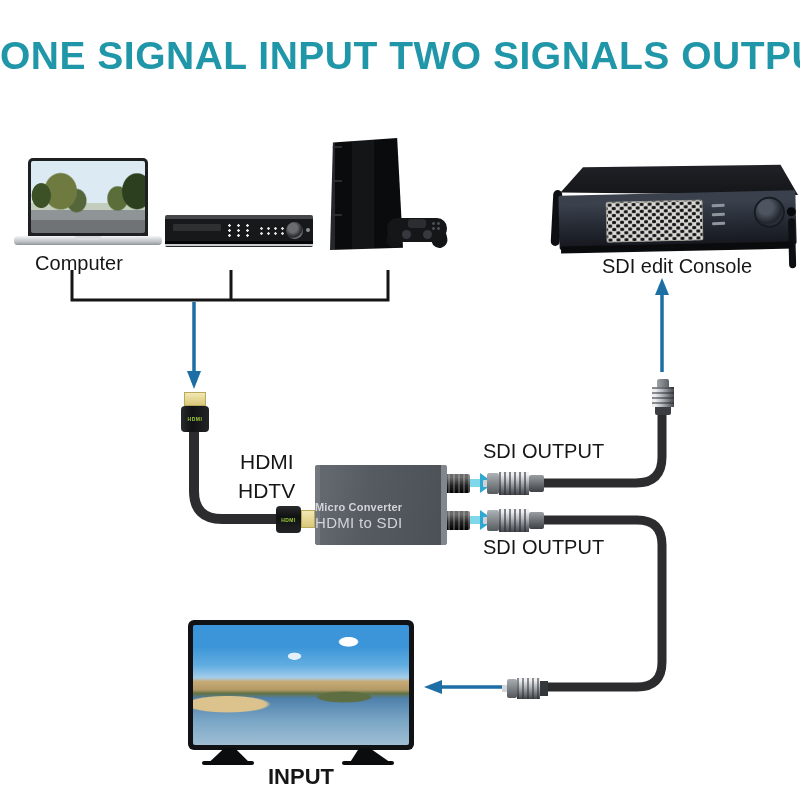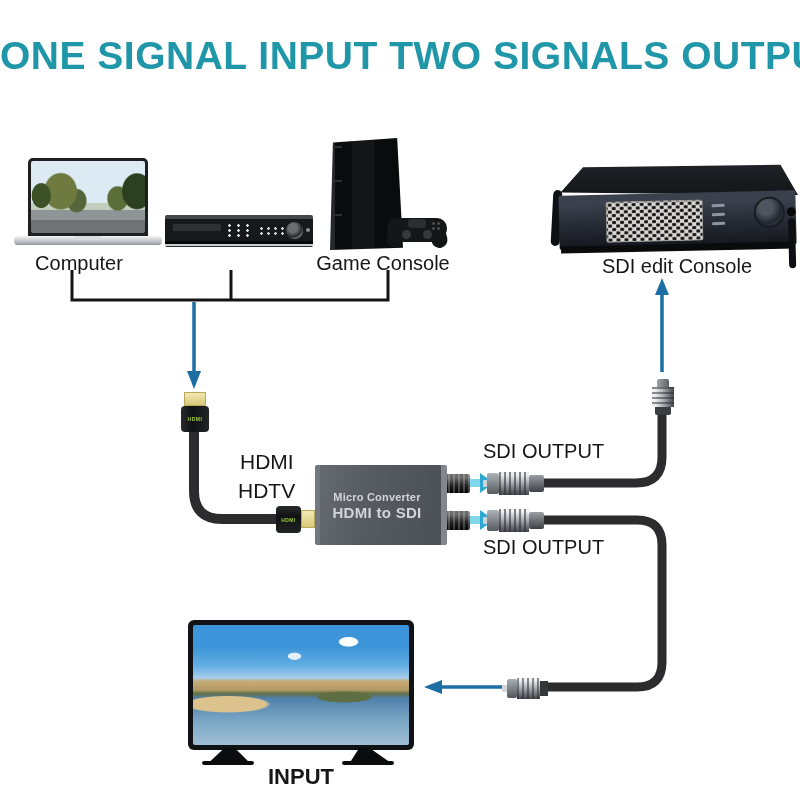--- a/index.html
+++ b/index.html
@@ -84,23 +84,23 @@
   .sys-dot{position:absolute;left:228px;top:17px;width:9px;height:9px;border-radius:50%;background:#08090b;}
   .sys-handleL{position:absolute;left:4px;top:26px;width:9px;height:56px;border-radius:5px;background:#0d0f12;transform:rotate(3deg);}
   .sys-handleR{position:absolute;right:1px;top:28px;width:7px;height:50px;border-radius:4px;background:#0d0f12;}
   .sys-base{position:absolute;left:13px;top:80px;width:232px;height:7px;background:#0a0b0d;transform:rotate(-1.2deg);}
 
   
   .conv{left:315px;top:465px;width:132px;height:80px;border-radius:3px;
         background:linear-gradient(100deg,#63676e 0 10%,#565a61 40%,#4b4f56 100%);}
   .conv:before{content:"";position:absolute;left:0;top:0;width:5px;height:100%;background:#73777e;border-radius:3px 0 0 3px;}
   .conv:after{content:"";position:absolute;right:0;top:0;width:6px;height:100%;background:#82868d;border-radius:0 3px 3px 0;}
-  .conv-txt{position:absolute;left:0;top:26px;width:124px;text-align:center;color:#d2d4d8;line-height:1.15;}
+  .conv-txt{position:absolute;left:0;top:36px;width:124px;text-align:left;color:#d2d4d8;line-height:1.15;}
   .conv-l1{font-size:11px;font-weight:bold;letter-spacing:.2px;}
-  .conv-l2{font-size:15px;font-weight:bold;letter-spacing:.3px;}
+  .conv-l2{font-size:15px;font-weight:normal;letter-spacing:.3px;}
   .bnc-jack{position:absolute;left:128px;width:27px;height:19px;border-radius:2px;
         background:linear-gradient(180deg,#6a6a6a 0 18%,#222 60%,#000 100%);}
   .bnc-jack:before{content:"";position:absolute;inset:0;
         background:repeating-linear-gradient(90deg, rgba(255,255,255,.22) 0 2px, rgba(0,0,0,0) 2px 5px);}
   .jack-top{top:9px;} .jack-bot{top:46px;}
 
   
   .sdiplug{width:57px;height:23px;}
   .plug-pin{position:absolute;left:-4px;top:8px;width:6px;height:7px;background:#cfd3d7;border-radius:1px;}
   .plug-collar{position:absolute;left:0;top:1px;width:12px;height:21px;border-radius:2px;
@@ -204,21 +204,20 @@
       <div class="sys-btn" style="left:153px;top:21px;"></div>
       <div class="sys-btn" style="left:153px;top:30px;"></div>
       <div class="sys-knob"></div>
       <div class="sys-dot"></div>
       <div class="sys-handleR"></div>
     </div>
     <div class="sys-base"></div>
   </div>
 
   <div class="abs lbl center" style="left:79px;top:252px;">Computer</div>
-  <div class="abs lbl center" style="left:383px;top:252px;">Game Console</div>
   <div class="abs lbl center" style="left:677px;top:255px;">SDI edit Console</div>
 
   <div class="abs lbl" style="left:240px;top:450px;font-size:21px;">HDMI</div>
   <div class="abs lbl" style="left:238px;top:479px;font-size:21px;">HDTV</div>
 
   <div class="abs lbl" style="left:483px;top:440px;">SDI OUTPUT</div>
   <div class="abs lbl" style="left:483px;top:536px;">SDI OUTPUT</div>
 
   <svg class="overlay" width="800" height="800" viewBox="0 0 800 800">
 

